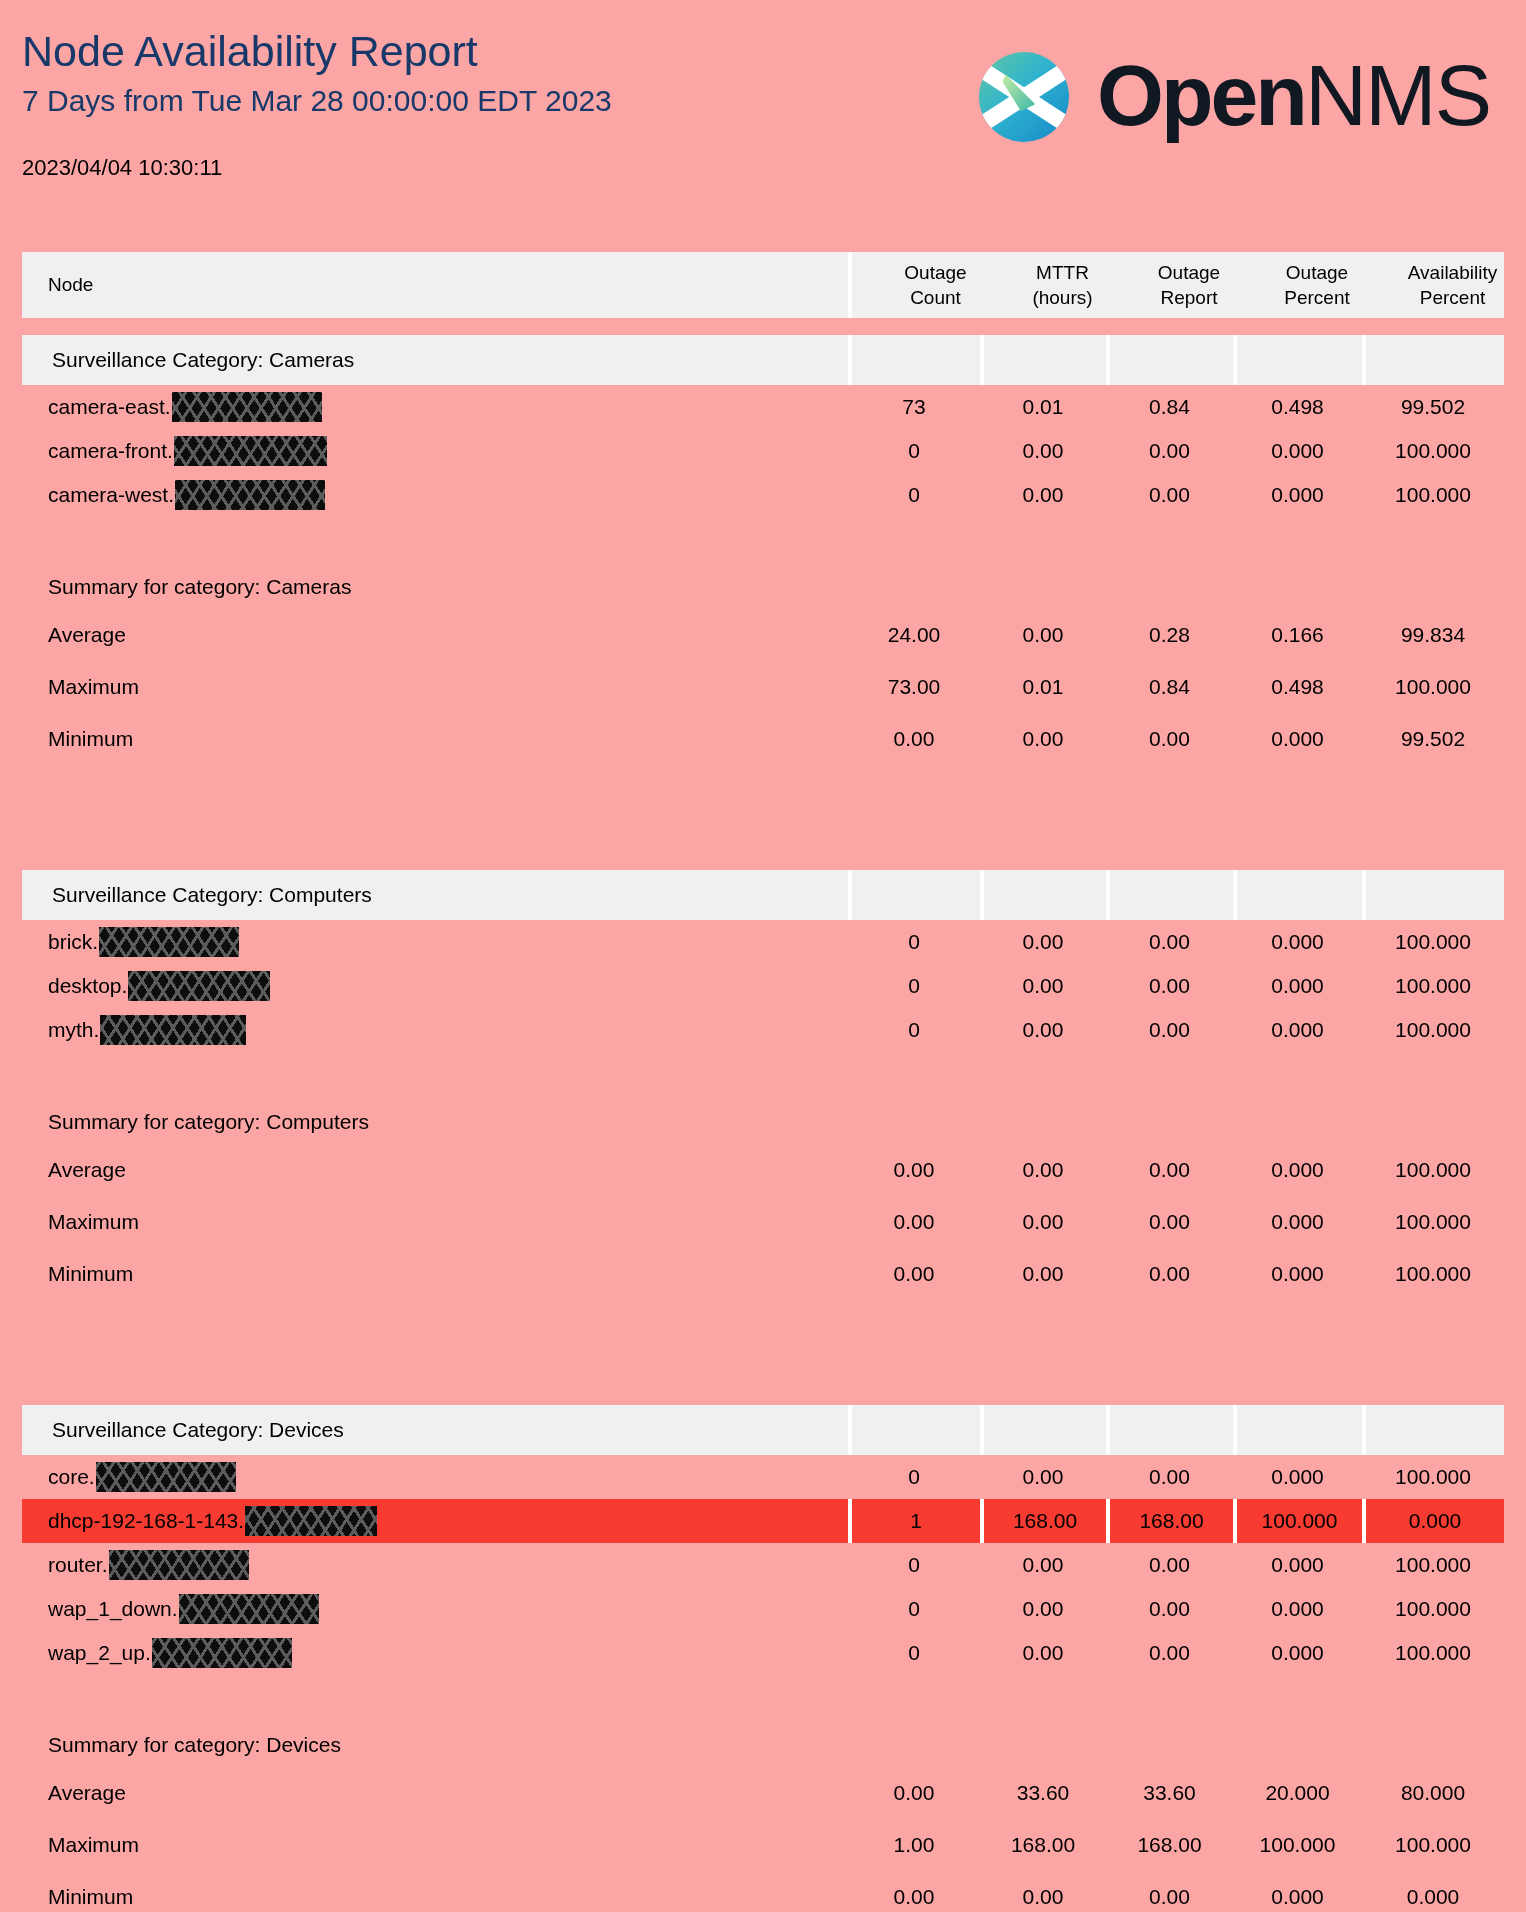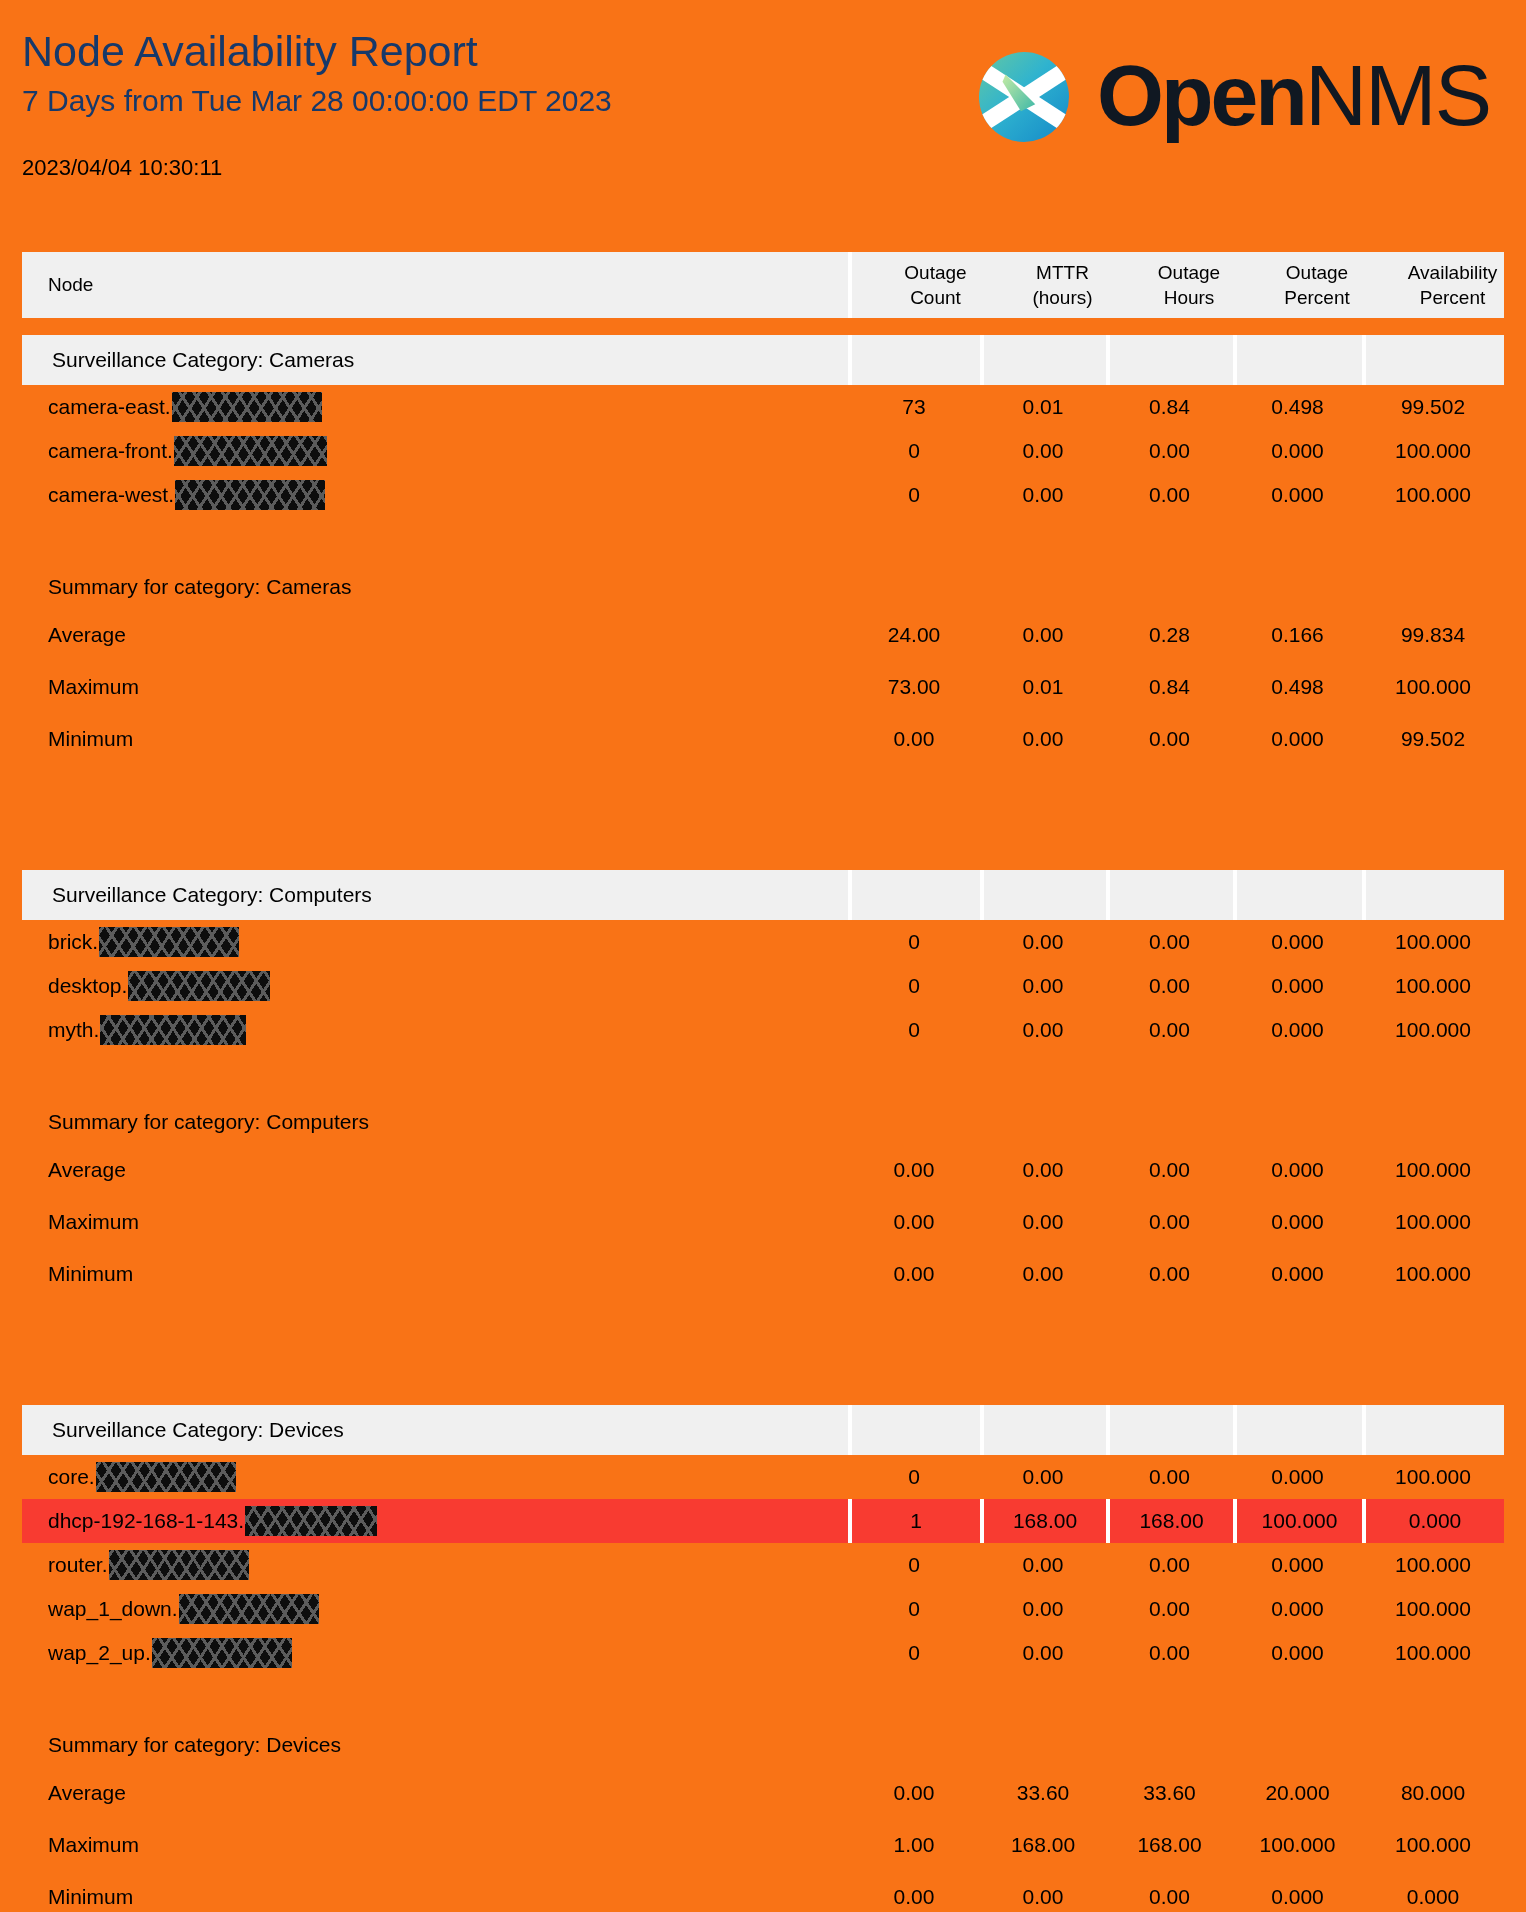--- a/index.html
+++ b/index.html
@@ -8,21 +8,21 @@
     --red:#f83b31;
     --ink:#000000;
     --logo-dark:#101822;
   }
   *{box-sizing:border-box;}
   html,body{margin:0;padding:0;background:#ffffff;}
   body{font-family:"Liberation Sans","DejaVu Sans",sans-serif;color:var(--ink);}
   .page{
     position:relative;
     width:1526px;height:1912px;
-    background:#f97316;
+    background:#fca5a5;
     padding:0 22px;
     overflow:hidden;
   }
 
   
   .report-header{position:relative;}
   .page-title{
     margin:26px 0 0 0;
     font-size:43px;line-height:50px;font-weight:500;
     color:var(--navy);
@@ -144,21 +144,21 @@
       <div class="cell c-val">
         <span>Outage</span>
         <span>Count</span>
       </div>
       <div class="cell c-val">
         <span>MTTR</span>
         <span>(hours)</span>
       </div>
       <div class="cell c-val">
         <span>Outage</span>
-        <span>Hours</span>
+        <span>Report</span>
       </div>
       <div class="cell c-val">
         <span>Outage</span>
         <span>Percent</span>
       </div>
       <div class="cell c-val">
         <span>Availability</span>
         <span>Percent</span>
       </div>
     </div>

